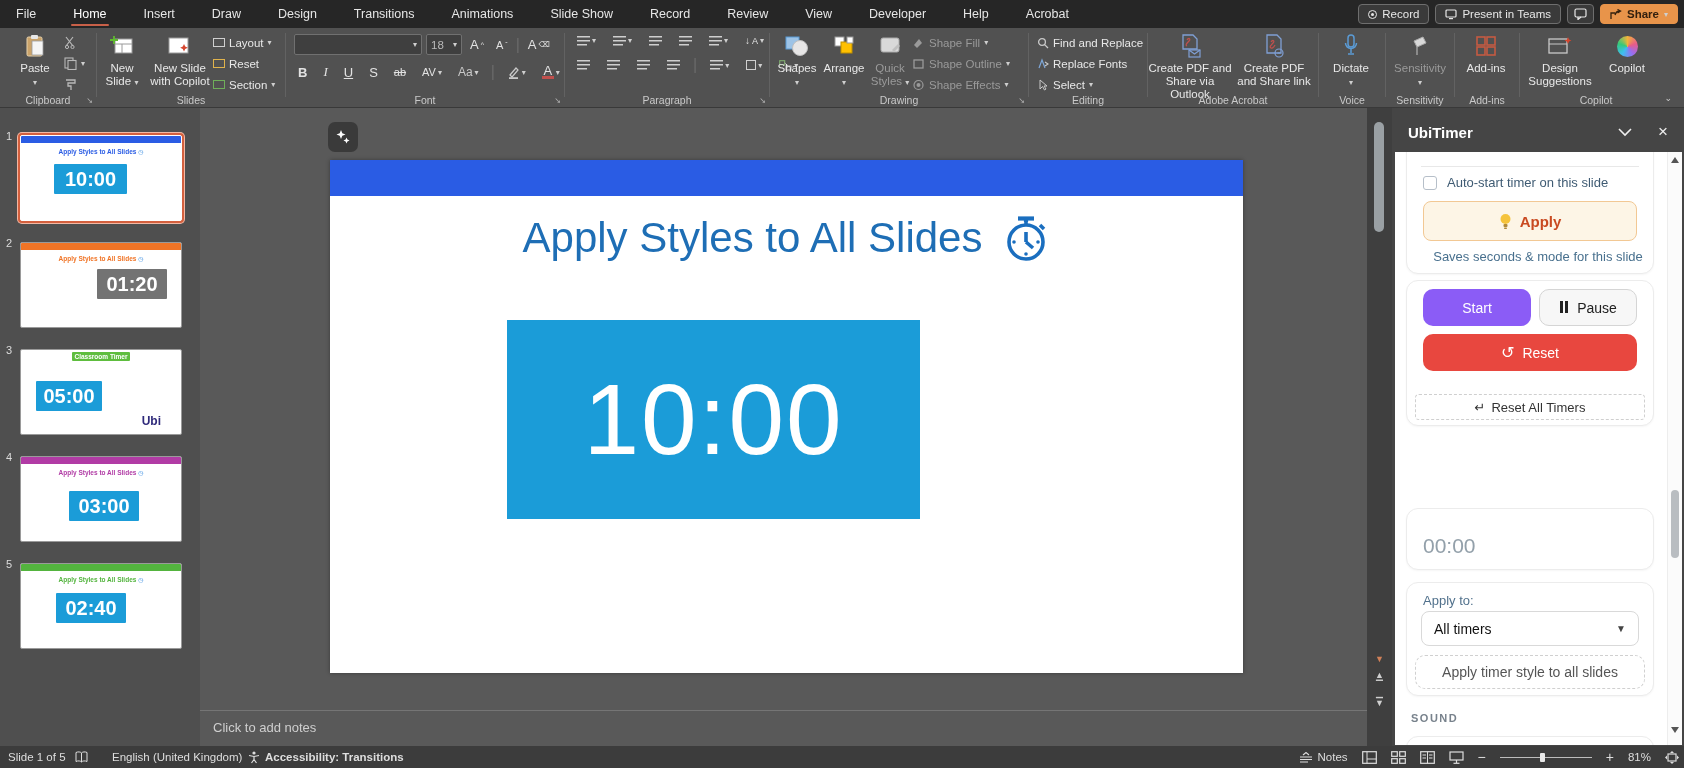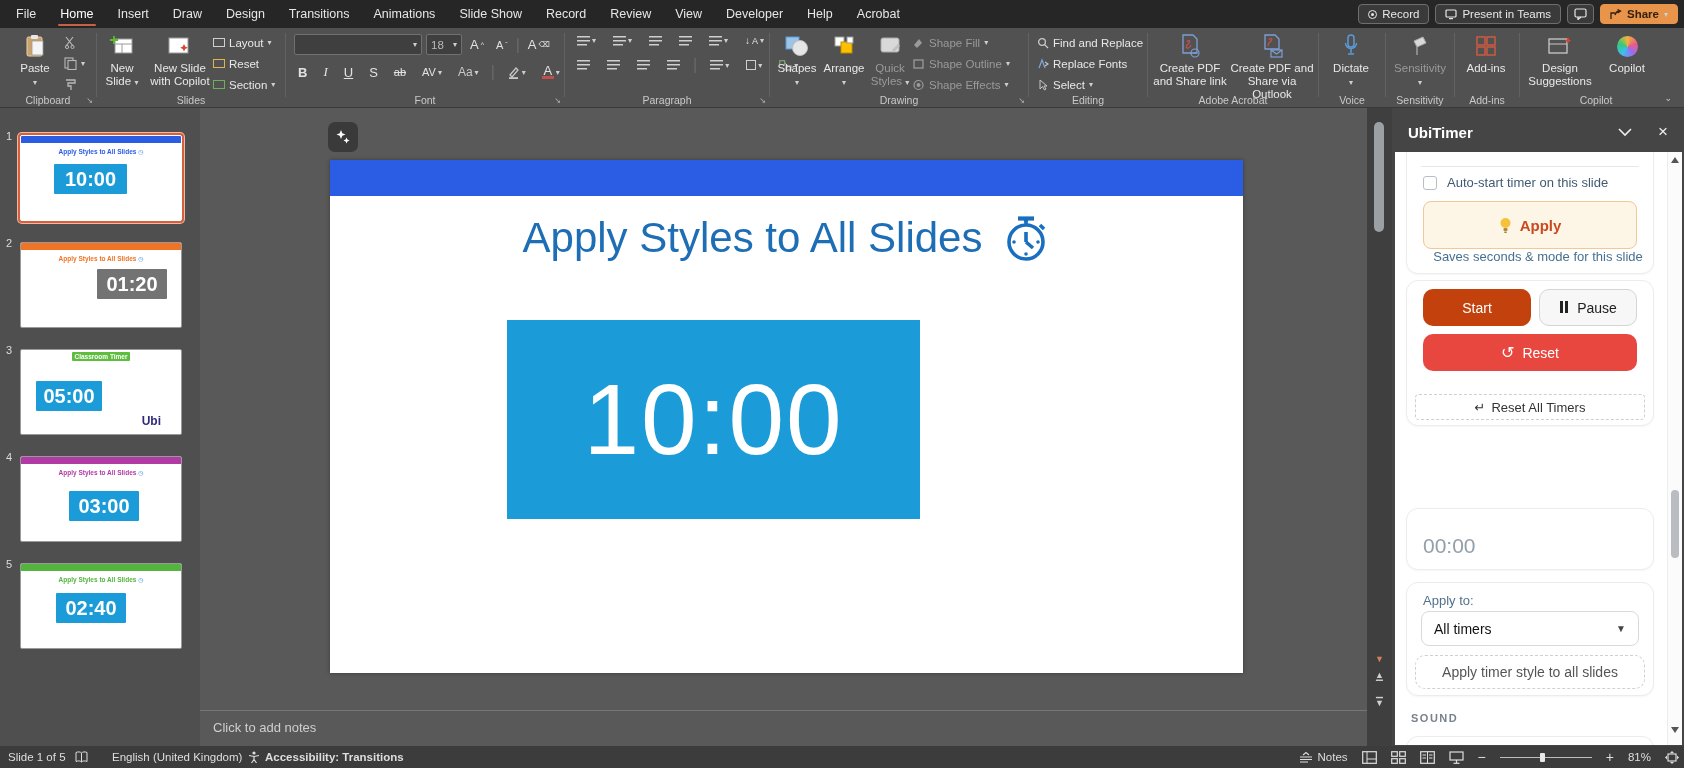--- a/index.html
+++ b/index.html
@@ -2,21 +2,21 @@
 <html><head>
 <meta charset="utf-8">
 <style>
   * { margin:0; padding:0; box-sizing:border-box; }
   html,body { width:1684px; height:768px; overflow:hidden; background:#585858;
     font-family:"Liberation Sans","DejaVu Sans",sans-serif; }
   .abs { position:absolute; }
 
   
   #titlebar { position:absolute; left:0; top:0; width:1684px; height:28px; background:#262626; }
-  .tabs { position:absolute; left:4px; top:0; height:28px; display:flex; align-items:center; }
+  .tabs { position:absolute; left:4px; top:0; height:28px; display:flex; align-items:center;gap:13px; }
   .tab { color:#e6e6e6; font-size:12.5px; padding:0 12px; height:28px; line-height:28px; cursor:default; position:relative; }
   .tab.active { color:#fff; }
   .tab.active::after { content:""; position:absolute; left:10px; right:10px; bottom:2px; height:2px; background:#c86048; border-radius:1px; }
   .tb-right { position:absolute; right:6px; top:4px; height:20px; display:flex; gap:6px; align-items:center; }
   .pill { height:20px; border:1px solid #6e6e6e; border-radius:4px; background:#3a3a3a; color:#e8e8e8;
     font-size:11.5px; display:flex; align-items:center; gap:5px; padding:0 9px; }
   .pill .dot { width:9px; height:9px; border:1.5px solid #e8e8e8; border-radius:50%; display:inline-block; position:relative; }
   .pill .dot::after { content:""; position:absolute; left:2px; top:2px; width:3px; height:3px; background:#e8e8e8; border-radius:50%; }
   #share-btn { background:#e8944a; border-color:#e8944a; color:#33200e; font-weight:bold; }
 
@@ -76,21 +76,21 @@
   #pane { position:absolute; left:1392px; top:108px; width:292px; height:638px; background:#454545; }
   #pane-header { position:absolute; left:0; top:7px; right:0; height:37px; color:#fff; }
   #pane-title { position:absolute; left:16px; top:9px; font-size:15px; font-weight:bold; }
   #pane-min { position:absolute; right:52px; top:13px; }
   #pane-close { position:absolute; right:16px; top:7px; font-size:17px; color:#eee; }
   #pane-body { position:absolute; left:3px; right:2px; top:44px; bottom:1px; background:#fff; overflow:hidden; }
   .card { position:absolute; left:11px; width:248px; border:1px solid #ececec; border-radius:12px; background:#fff;
     box-shadow:0 1px 2px rgba(0,0,0,.04); }
   .chkrow { display:flex; align-items:center; gap:10px; font-size:13px; color:#3f5b73; }
   .chk { width:14px; height:14px; border:1.5px solid #b6bfc9; border-radius:3px; background:#fff; flex:0 0 auto; }
-  #apply-btn { position:absolute; left:16px; right:16px; top:78px; height:48px; background:#fdf5e6; border:1px solid #f2c894;
+  #apply-btn { position:absolute; left:16px; right:16px; top:78px; height:40px; background:#fdf5e6; border:1px solid #f2c894;
     border-radius:8px; font-size:15px; font-weight:bold; display:flex; align-items:center; justify-content:center; gap:8px; }
   #apply-caption { position:absolute; left:16px; right:0; top:126px; text-align:center; font-size:13px; color:#48708e; }
   .btn { border-radius:10px; font-size:14px; display:flex; align-items:center; justify-content:center; gap:8px; position:absolute; }
   #start-btn { left:16px; top:8px; width:108px; height:37px; color:#fff; }
   #pause-btn { left:132px; right:16px; top:8px; height:37px; background:#f7f7f7; border:1px solid #d5d5d5; color:#222; }
   .pbar { width:3px; height:12px; background:#222; display:inline-block; margin:0 1px; }
   #reset-btn { left:16px; right:16px; top:53px; height:37px; color:#fff; }
   #resetall-btn { left:8px; right:8px; top:113px; height:26px; border:1px dashed #cfcfcf; border-radius:4px;
     font-size:13px; color:#333; display:flex; align-items:center; justify-content:center; gap:6px; position:absolute; background:#fff; }
   #preview-time { position:absolute; left:16px; bottom:11px; font-size:21px; color:#93a0aa; }
@@ -431,41 +431,41 @@
           </svg>
           <span>Select</span>
           <span class="caret">▾</span>
         </div>
     </div>
     <div class="rlabel">Editing</div>
   </div>
   <div class="rsep"></div>
 
   <div class="rgroup" style="width:170px;">
+    <div class="bigbtn" style="width:84px;">
+      <div class="bicon">
+          <svg width="22" height="24" viewBox="0 0 22 24">
+            <path d="M4 1 L14 1 L18 5 L18 15 L4 15 Z" fill="none" stroke="#7f9fd4" stroke-width="1.3"></path>
+            <path d="M8 6 c2 -3 4 -1 2 1 c-2 2 -4 4 -2 5" fill="none" stroke="#c0504d" stroke-width="1.2"></path>
+            <rect x="10" y="16" width="11" height="7" fill="none" stroke="#7f9fd4" stroke-width="1.2"></rect>
+            <path d="M10 16 L15.5 20 L21 16" fill="none" stroke="#7f9fd4" stroke-width="1.2"></path>
+          </svg>
+        </div>
+      <span>Create PDF and Share via Outlook</span>
+    </div>
     <div class="bigbtn" style="width:80px;margin-left:2px;">
       <div class="bicon">
           <svg width="22" height="24" viewBox="0 0 22 24">
             <path d="M4 1 L14 1 L18 5 L18 19 L4 19 Z" fill="none" stroke="#7f9fd4" stroke-width="1.3"></path>
             <path d="M8 8 c2 -3 4 -1 2 1 c-2 2 -4 4 -2 5 c2 1 4 -3 4 -3" fill="none" stroke="#c0504d" stroke-width="1.2"></path>
             <circle cx="16" cy="19" r="4" fill="none" stroke="#7f9fd4" stroke-width="1.2"></circle>
             <path d="M14.5 19 L17.5 19" stroke="#7f9fd4" stroke-width="1.2"></path>
           </svg>
         </div>
       <span>Create PDF and Share link</span>
-    </div>
-    <div class="bigbtn" style="width:84px;">
-      <div class="bicon">
-          <svg width="22" height="24" viewBox="0 0 22 24">
-            <path d="M4 1 L14 1 L18 5 L18 15 L4 15 Z" fill="none" stroke="#7f9fd4" stroke-width="1.3"></path>
-            <path d="M8 6 c2 -3 4 -1 2 1 c-2 2 -4 4 -2 5" fill="none" stroke="#c0504d" stroke-width="1.2"></path>
-            <rect x="10" y="16" width="11" height="7" fill="none" stroke="#7f9fd4" stroke-width="1.2"></rect>
-            <path d="M10 16 L15.5 20 L21 16" fill="none" stroke="#7f9fd4" stroke-width="1.2"></path>
-          </svg>
-        </div>
-      <span>Create PDF and Share via Outlook</span>
     </div>
     <div class="rlabel">Adobe Acrobat</div>
   </div>
   <div class="rsep"></div>
 
   <div class="rgroup" style="width:66px;">
     <div class="bigbtn" style="width:56px;margin-left:4px;">
       <div class="bicon">
           <svg width="14" height="24" viewBox="0 0 14 24">
             <rect x="4" y="1" width="6" height="12" rx="3" fill="none" stroke="#5b9bd5" stroke-width="1.5"></rect>
@@ -635,21 +635,21 @@
             <circle cx="6.5" cy="6" r="5" fill="#f5c33b"></circle>
             <rect x="4.5" y="11" width="4" height="3" rx="1" fill="#b0893a"></rect>
             <rect x="5" y="14.5" width="3" height="1.5" rx="0.7" fill="#b0893a"></rect>
           </svg>
         <span style="color: rgb(201, 74, 33);">Apply</span>
       </div>
       <div id="apply-caption">Saves seconds &amp; mode for this slide</div>
     </div>
 
     <div class="card" style="top:128px; height:146px;">
-      <div class="btn" id="start-btn" style="background: #c2410c;">
+      <div class="btn" id="start-btn" style="background: #8b5cf6;">
           <span>Start</span>
         </div>
       <div class="btn" id="pause-btn">
         <span><span class="pbar"></span><span class="pbar"></span></span>
         <span>Pause</span>
       </div>
       <div class="btn" id="reset-btn" style="background: rgb(232, 71, 63);">
         <span style="font-size:16px;">↺</span>
         <span>Reset</span>
       </div>

